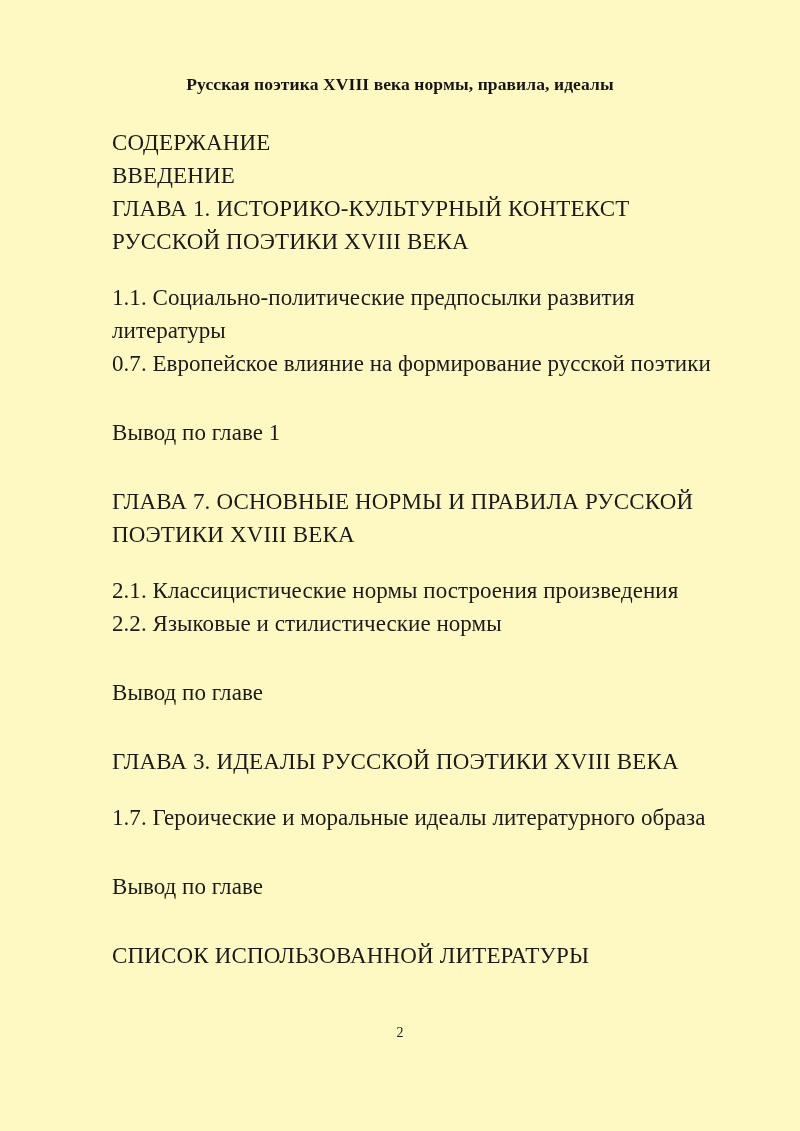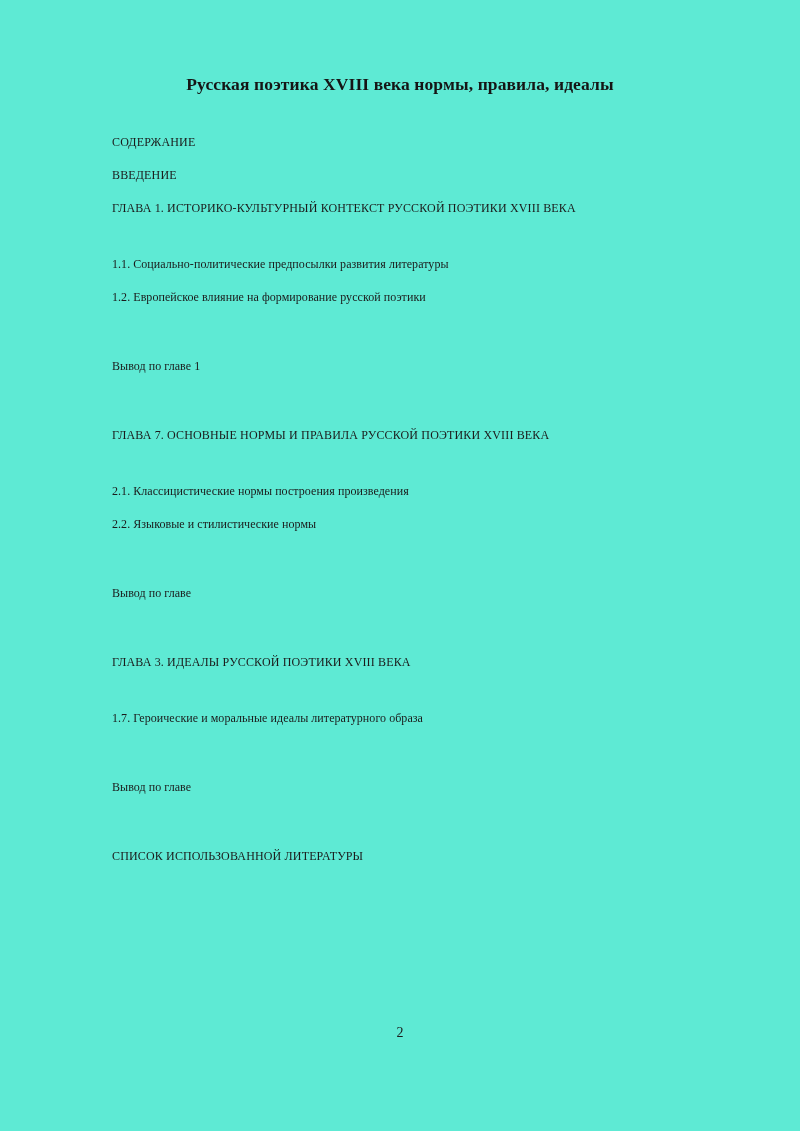--- a/index.html
+++ b/index.html
@@ -16,21 +16,21 @@
     overflow: hidden;
     -webkit-font-smoothing: antialiased;
   }
 
   .page {
     position: absolute;
     top: 0;
     left: 0;
     width: 800px;
     height: 1131px;
-    background: #5eead4;
+    background: #fef9c3;
   }
 
   
   .doc-title {
     position: absolute;
     top: 74px;
     left: 0;
     width: 800px;
     text-align: center;
     font-size: 17.5px;
@@ -50,21 +50,21 @@
 
   .toc-block {
     margin: 0;
   }
 
   
   .gap-lg { margin-top: 23px; }
   .gap-md { margin-top: 36px; }
 
   .toc-line {
-    font-size: 12px;
+    font-size: 23px;
     line-height: 33px;
     color: #1b1b1b;
     white-space: normal;
     letter-spacing: 0.05px;
   }
 
   .toc-line.caps {
     letter-spacing: 0.15px;
   }
 
@@ -90,21 +90,21 @@
   <div class="toc">
 
     <div class="toc-block">
       <div class="toc-line caps">СОДЕРЖАНИЕ</div>
       <div class="toc-line caps">ВВЕДЕНИЕ</div>
       <div class="toc-line caps">ГЛАВА 1. ИСТОРИКО-КУЛЬТУРНЫЙ КОНТЕКСТ РУССКОЙ ПОЭТИКИ XVIII ВЕКА</div>
     </div>
 
     <div class="toc-block gap-lg">
       <div class="toc-line">1.1. Социально-политические предпосылки развития литературы</div>
-      <div class="toc-line">1.2. Европейское влияние на формирование русской поэтики</div>
+      <div class="toc-line">0.7. Европейское влияние на формирование русской поэтики</div>
     </div>
 
     <div class="toc-block gap-md">
       <div class="toc-line">Вывод по главе 1</div>
     </div>
 
     <div class="toc-block gap-md">
       <div class="toc-line caps">ГЛАВА 7. ОСНОВНЫЕ НОРМЫ И ПРАВИЛА РУССКОЙ ПОЭТИКИ XVIII ВЕКА</div>
     </div>
 

